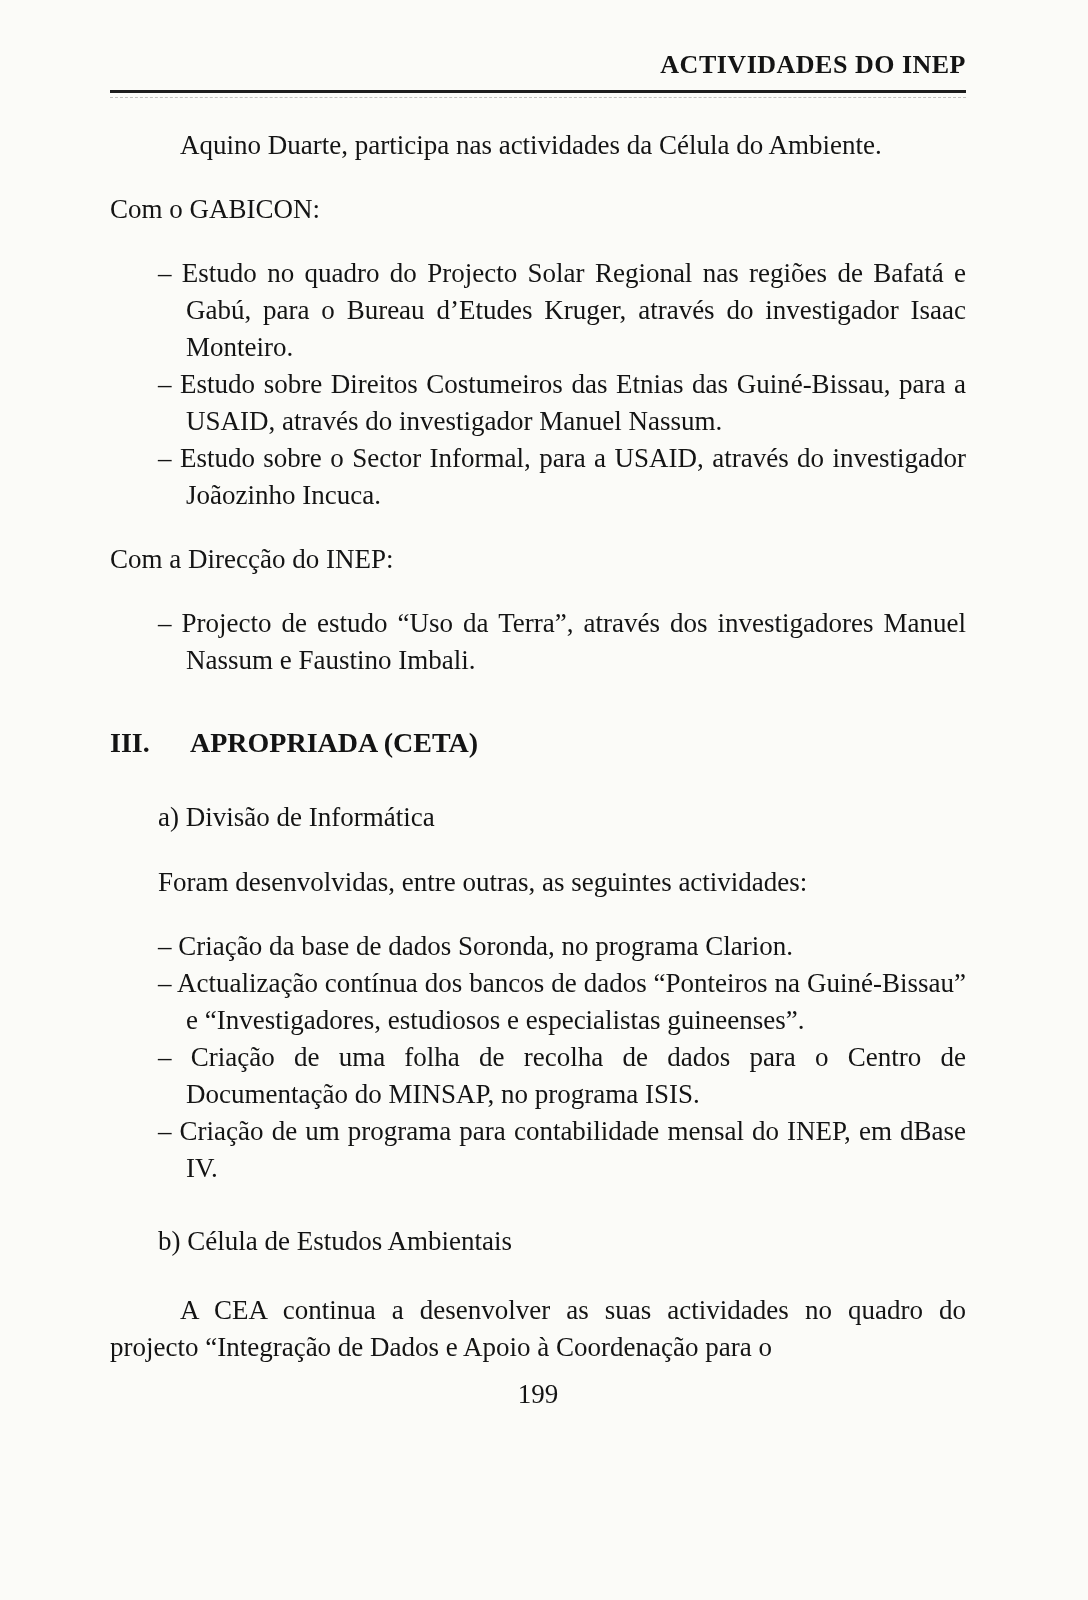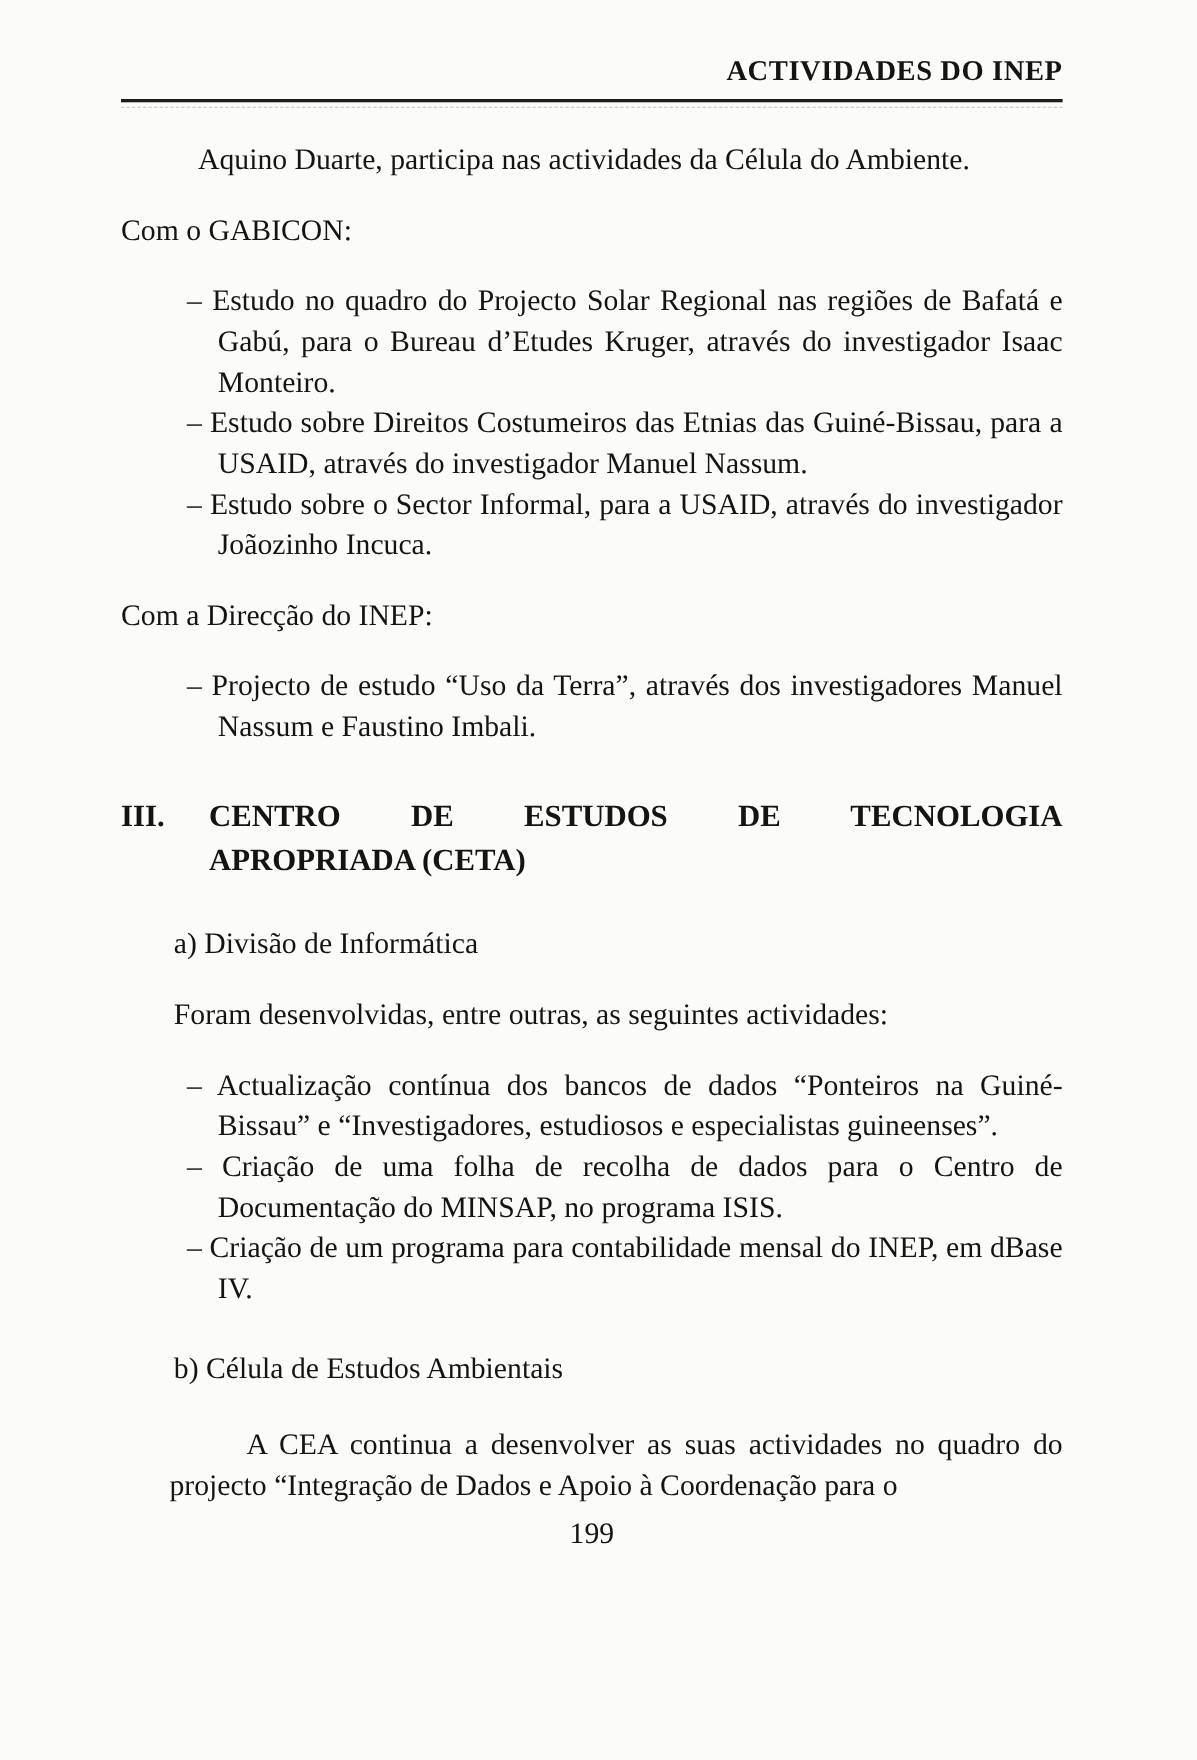--- a/index.html
+++ b/index.html
@@ -53,21 +53,21 @@
   }
   p { margin: 0; }
   .intro {
     margin-top: 34px;
     margin-left: 70px;
   }
   .label-line {
     margin-top: 27px;
   }
   .dash-list {
-    margin-left: 60px;
+    margin-left: 48px;
     margin-top: 27px;
   }
   .dash-list .item {
     padding-left: 28px;
     text-indent: -28px;
   }
   .section-heading {
     margin-top: 44px;
     display: flex;
     font-weight: bold;
@@ -89,21 +89,20 @@
     margin-top: 36px;
     margin-left: 48px;
   }
   .sub-para {
     margin-top: 28px;
     margin-left: 48px;
   }
   .closing-para {
     margin-top: 32px;
     text-indent: 70px;
-    margin-left: 44px;
   }
   .page-number {
     position: absolute;
     top: 1379px;
     left: 110px;
     width: 856px;
     text-align: center;
     font-size: 27px;
   }
 </style>
@@ -130,30 +129,30 @@
 
       <p class="label-line">Com a Direcção do INEP:</p>
 
       <div class="dash-list">
         <p class="item">– Projecto de estudo “Uso da Terra”, através dos investigadores Manuel Nassum e Faustino Imbali.</p>
       </div>
 
       <div class="section-heading">
         <span class="sec-num">III.</span>
         <span class="sec-body">
-          <span class="sec-line1">CENTRO DE ESTUDOS DE TECNOLOGIA</span>
           <span class="sec-line2">APROPRIADA (CETA)</span>
         </span>
       </div>
 
       <p class="subheading">a) Divisão de Informática</p>
 
       <p class="sub-para">Foram desenvolvidas, entre outras, as seguintes actividades:</p>
 
       <div class="dash-list">
+        <p class="item">– Criação da base de dados Soronda, no programa Clarion.</p>
         <p class="item">– Actualização contínua dos bancos de dados “Ponteiros na Guiné-Bissau” e “Investigadores, estudiosos e especialistas guineenses”.</p>
         <p class="item">– Criação de uma folha de recolha de dados para o Centro de Documentação do MINSAP, no programa ISIS.</p>
         <p class="item">– Criação de um programa para contabilidade mensal do INEP, em dBase IV.</p>
       </div>
 
       <p class="subheading">b) Célula de Estudos Ambientais</p>
 
       <p class="closing-para">A CEA continua a desenvolver as suas actividades no quadro do projecto “Integração de Dados e Apoio à Coordenação para o</p>
 
     </div>

